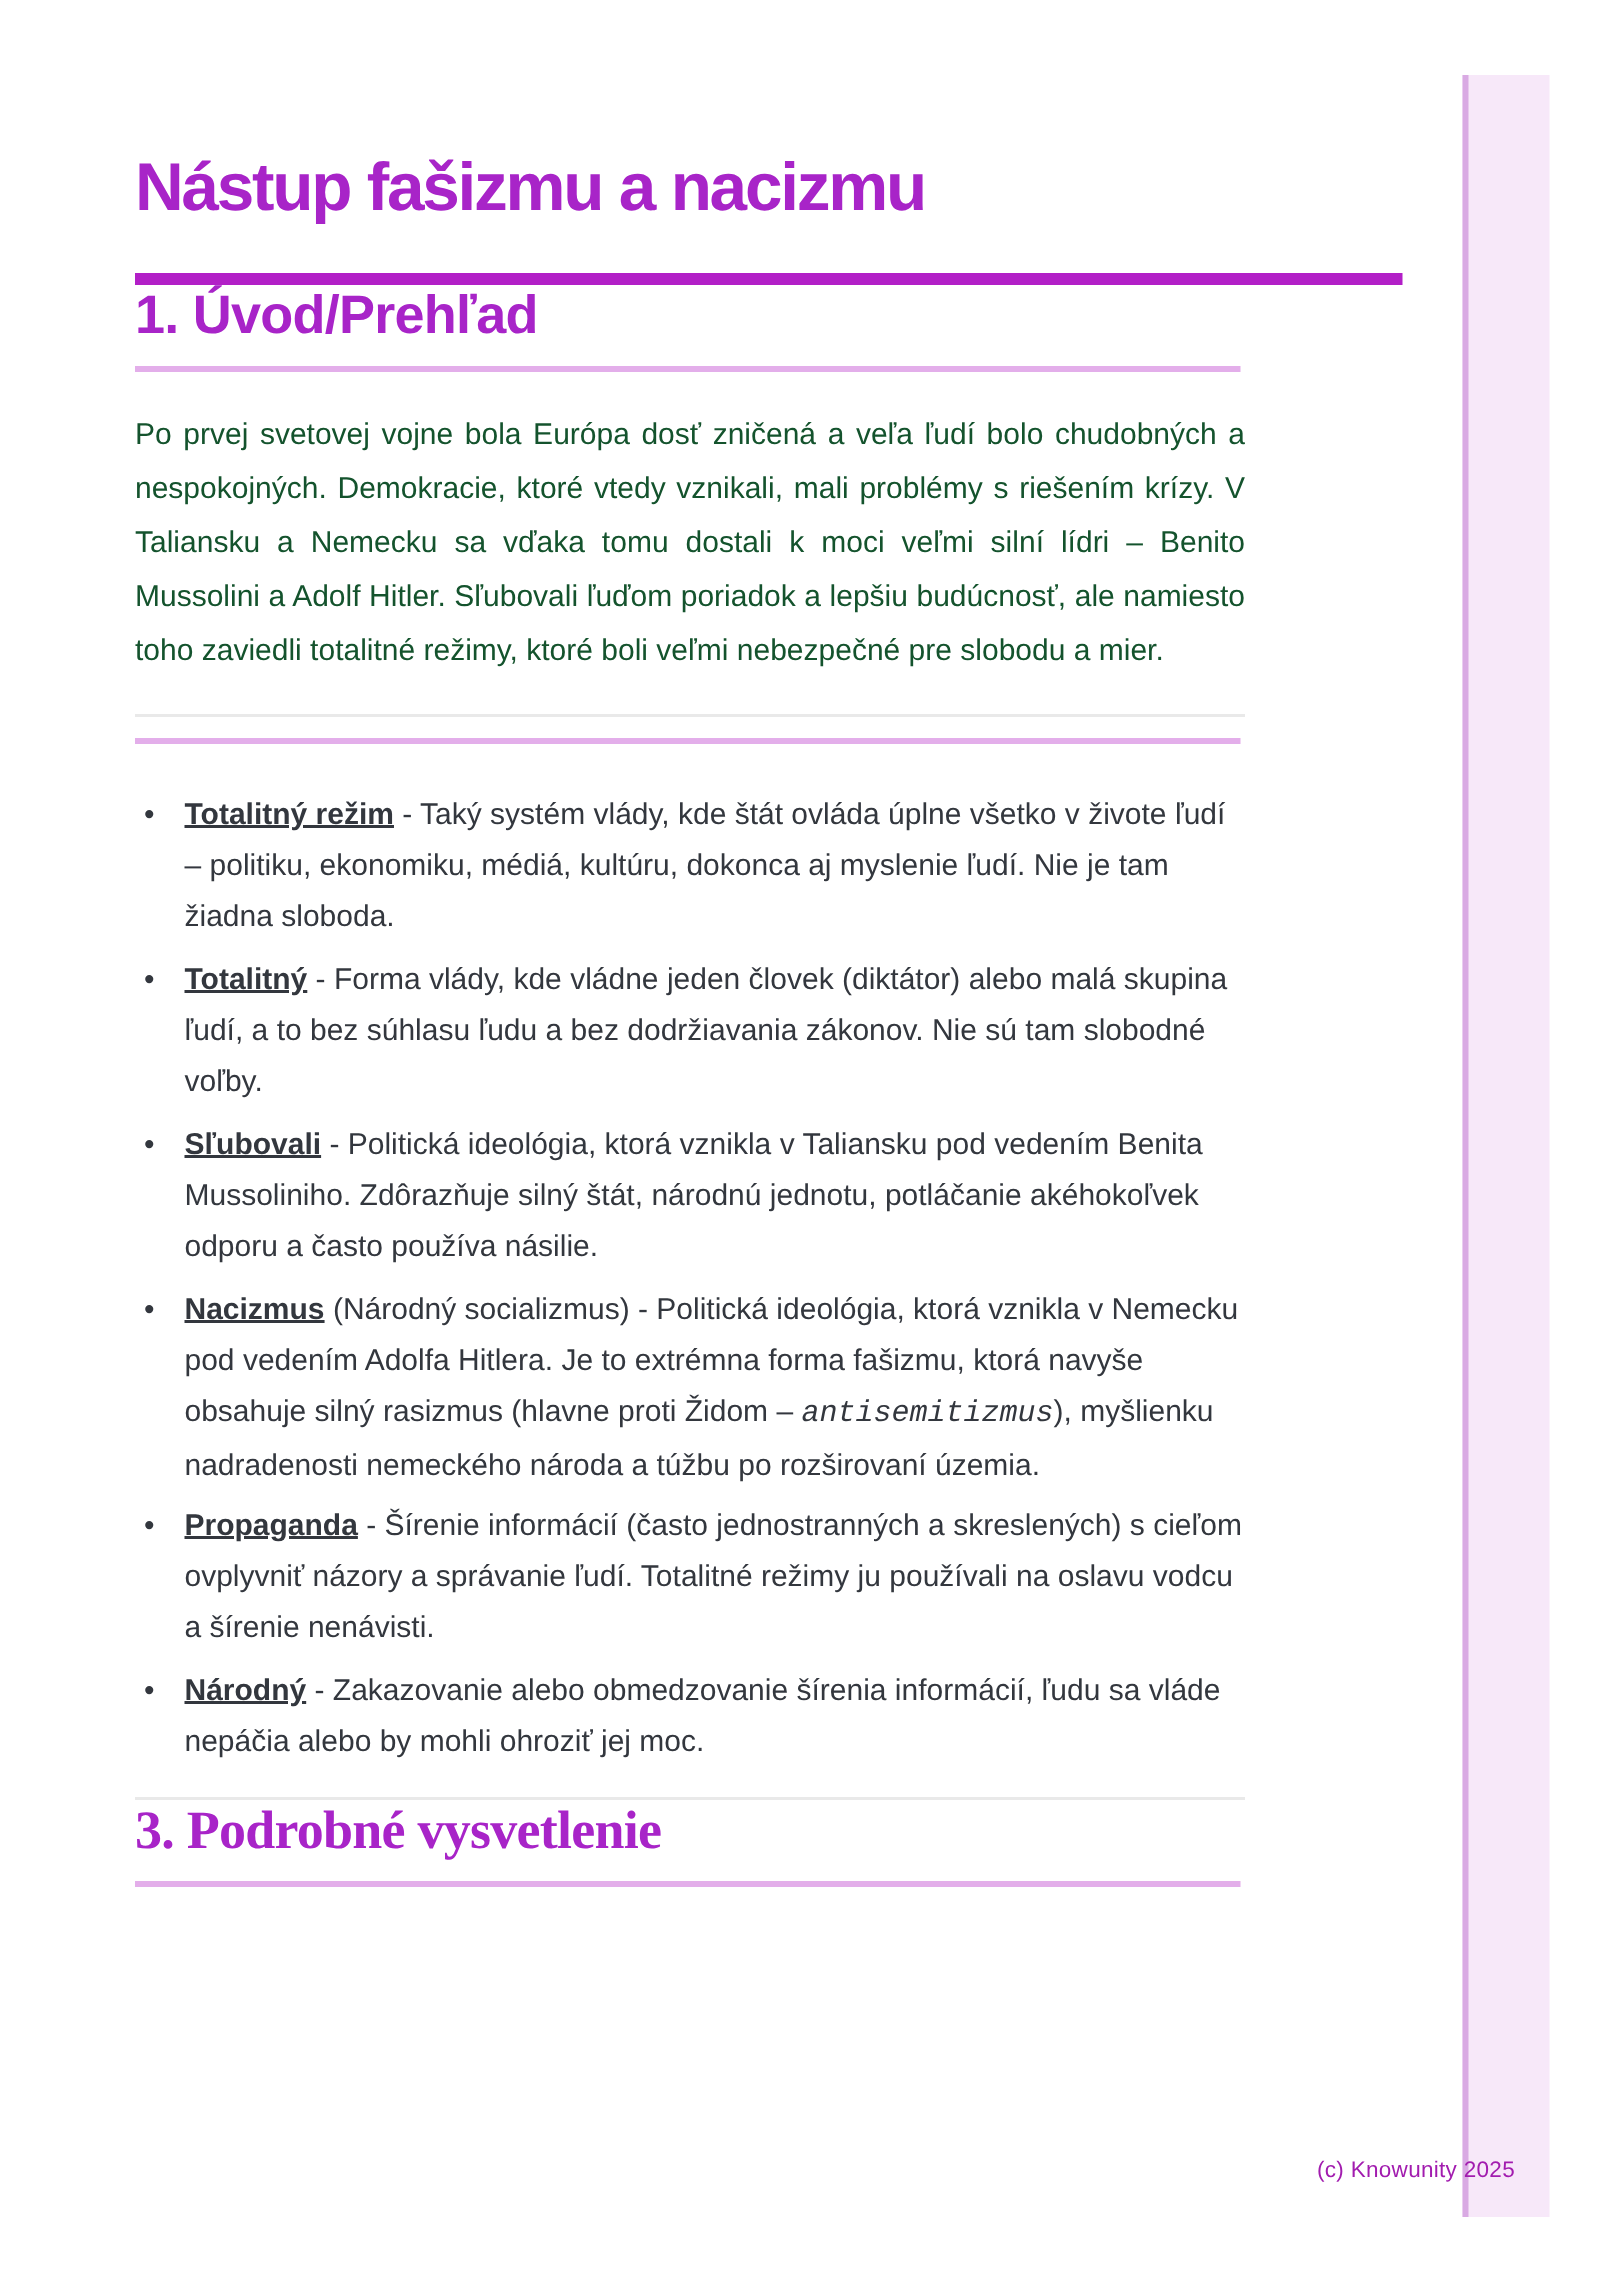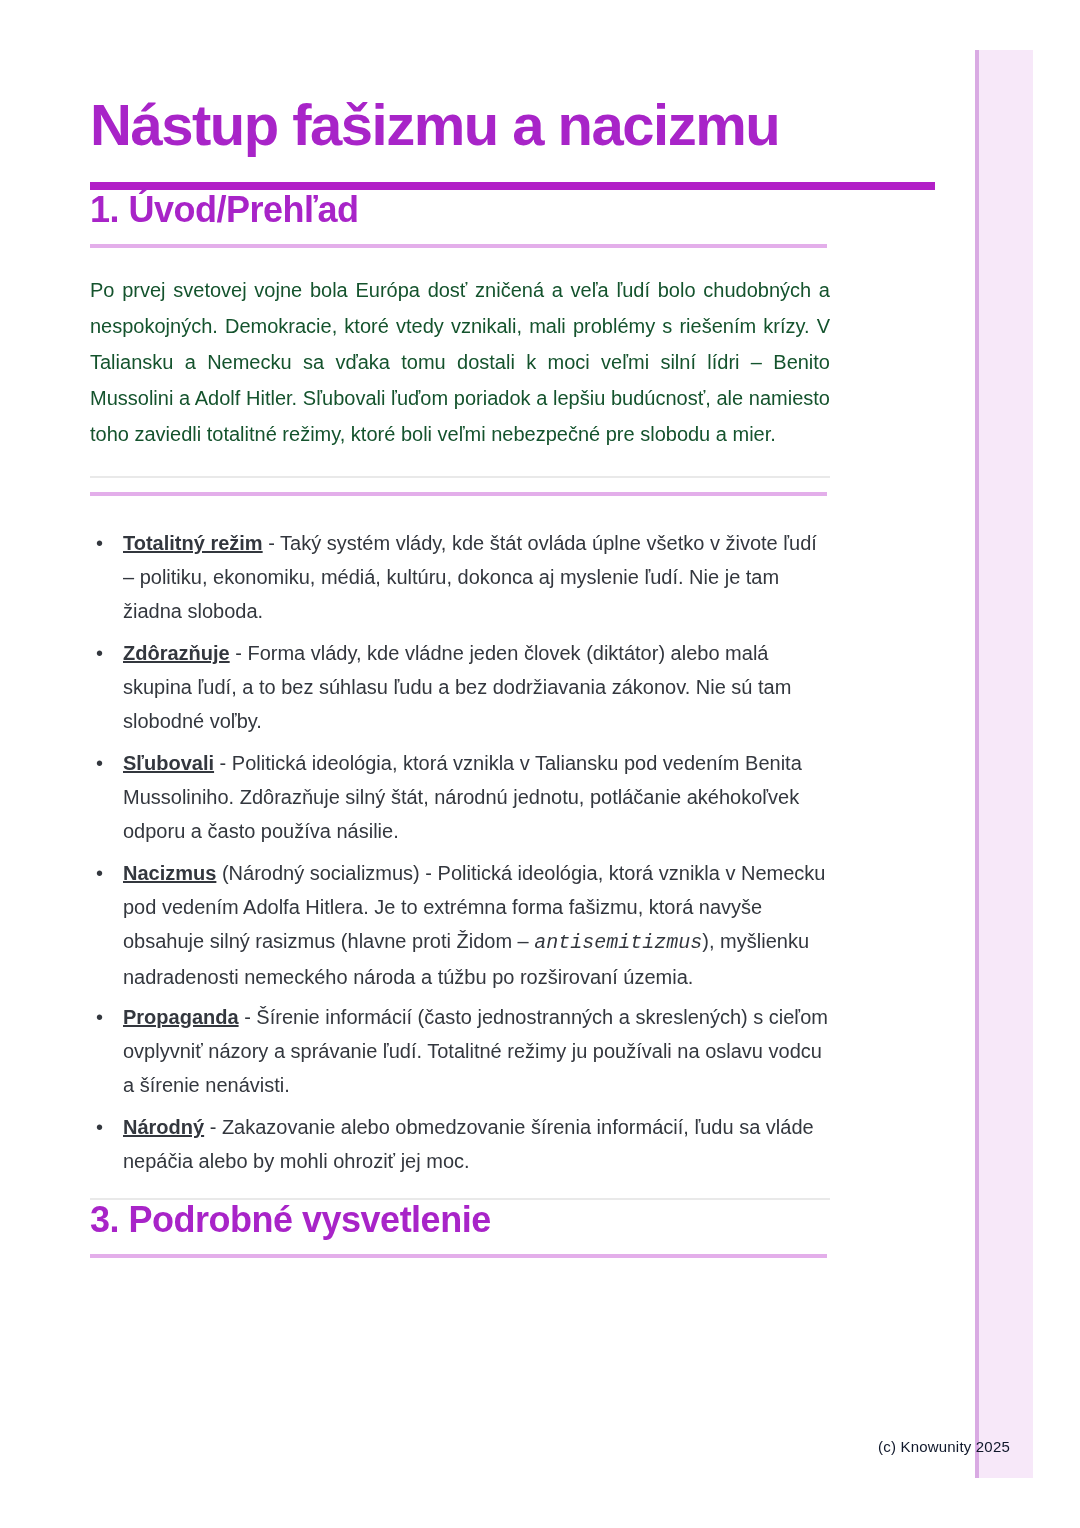--- a/index.html
+++ b/index.html
@@ -27,21 +27,21 @@
   .content {
     position: absolute;
     left: 90px;
     top: 0;
     width: 845px;
     z-index: 2;
   }
 
   h1.doc-title {
     margin: 94px 0 0 0;
-    font-size: 58px;
+    font-size: 45px;
     line-height: 62px;
     font-weight: 700;
     letter-spacing: -1.5px;
     color: #a824c8;
   }
 
   .title-rule {
     margin-top: 26px;
     width: 845px;
     height: 8px;
@@ -51,21 +51,21 @@
   h2.section-heading {
     margin: 0;
     font-size: 36px;
     line-height: 40px;
     font-weight: 700;
     letter-spacing: -0.5px;
     color: #a824c8;
   }
   .mt-h2-first  { margin-top: 44px; }
   .mt-h2        { margin-top: 50px; }
-  .mt-h2-last   { margin-top: 52px; }
+  .mt-h2-last   { margin-top: 52px; font-family: Liberation Serif, serif; }
 
   .heading-underline {
     margin-top: 14px;
     width: 737px;
     height: 4px;
     background: #e3aeea;
   }
 
   p.body-paragraph {
     margin: 24px 0 0 0;
@@ -108,21 +108,21 @@
     color: #33373e;
   }
   .term { font-weight: 700; text-decoration: underline; }
   em.italic-word { font-style: italic; font-family: Liberation Mono, monospace; }
 
   .watermark {
     position: absolute;
     top: 1438px;
     right: 70px;
     font-size: 15px;
-    color: #0f172a;
+    color: #a21caf;
     z-index: 3;
     letter-spacing: 0.2px;
   }
 </style>
 </head>
 <body>
 
 <div class="edge-strip"></div>
 
 <div class="content">
@@ -138,21 +138,21 @@
 
   <div class="heading-underline"></div>
 
   <ul class="definition-list">
     <li>
       <span class="bullet-marker">•</span>
       <span class="term">Totalitný režim</span><span> - Taký systém vlády, kde štát ovláda úplne všetko v živote ľudí – politiku, ekonomiku, médiá, kultúru, dokonca aj myslenie ľudí. Nie je tam žiadna sloboda.</span><em class="italic-word"></em><span></span>
     </li>
     <li>
       <span class="bullet-marker">•</span>
-      <span class="term">Zdôrazňuje</span><span> - Forma vlády, kde vládne jeden človek (diktátor) alebo malá skupina ľudí, a to bez súhlasu ľudu a bez dodržiavania zákonov. Nie sú tam slobodné voľby.</span><em class="italic-word"></em><span></span>
+      <span class="term">Totalitný</span><span> - Forma vlády, kde vládne jeden človek (diktátor) alebo malá skupina ľudí, a to bez súhlasu ľudu a bez dodržiavania zákonov. Nie sú tam slobodné voľby.</span><em class="italic-word"></em><span></span>
     </li>
     <li>
       <span class="bullet-marker">•</span>
       <span class="term">Sľubovali</span><span> - Politická ideológia, ktorá vznikla v Taliansku pod vedením Benita Mussoliniho. Zdôrazňuje silný štát, národnú jednotu, potláčanie akéhokoľvek odporu a často používa násilie.</span><em class="italic-word"></em><span></span>
     </li>
     <li>
       <span class="bullet-marker">•</span>
       <span class="term">Nacizmus</span><span> (Národný socializmus) - Politická ideológia, ktorá vznikla v Nemecku pod vedením Adolfa Hitlera. Je to extrémna forma fašizmu, ktorá navyše obsahuje silný rasizmus (hlavne proti Židom – </span><em class="italic-word">antisemitizmus</em><span>), myšlienku nadradenosti nemeckého národa a túžbu po rozširovaní územia.</span>
     </li>
     <li>

